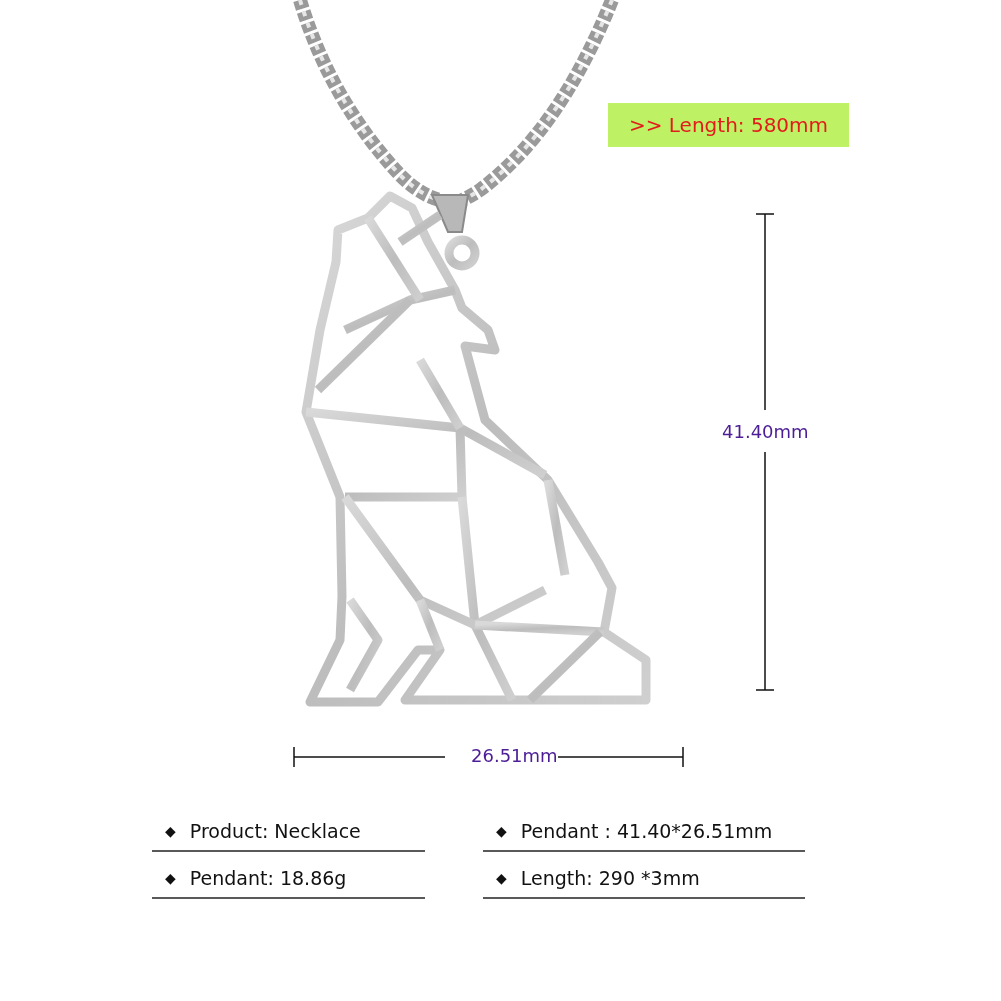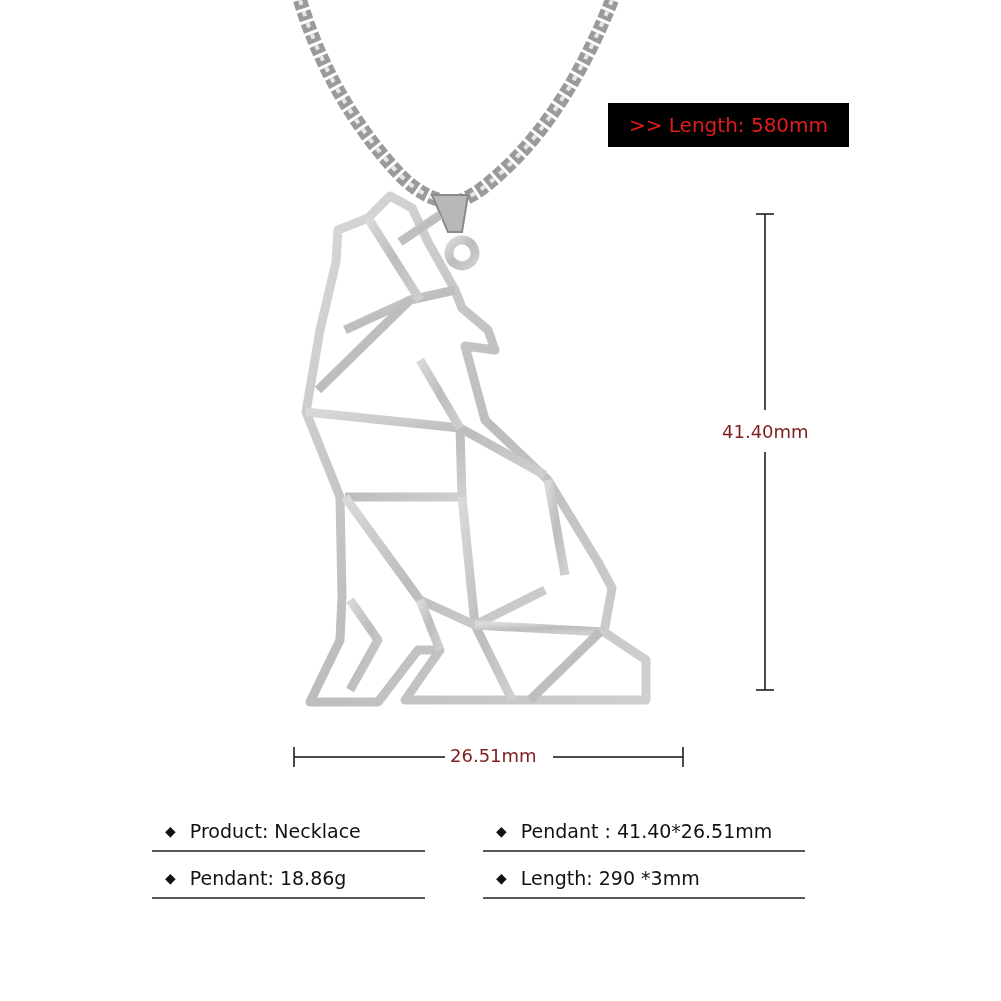--- a/index.html
+++ b/index.html
@@ -1,23 +1,23 @@
 <!DOCTYPE html>
 <html><head>
 <meta charset="utf-8">
 <style>
   html, body { margin:0; padding:0; background:#ffffff; }
   body { width:1001px; height:1001px; position:relative; overflow:hidden;
          font-family:"DejaVu Sans", sans-serif; color:#111; }
   .abs { position:absolute; }
-  #length-badge { left:608px; top:103px; width:241px; height:44px; background:#000000;
+  #length-badge { left:608px; top:103px; width:241px; height:44px; background:#bef264;
                   display:flex; align-items:center; justify-content:center;
                   color:#e21b1b; font-size:20px; }
   #product-svg { left:0; top:0; width:1001px; height:1001px; }
-  .dim-label { font-size:18px; color:#7f1d1d; background:#fff; }
+  .dim-label { font-size:18px; color:#4c1d95; background:#fff; }
   .spec { font-size:19px; display:flex; align-items:center; gap:14px; }
   .spec .diamond { font-size:14px; }
 </style>
 </head>
 <body>
 
 <svg id="product-svg" class="abs" viewBox="0 0 1001 1001">
   <defs>
     <linearGradient id="steel" x1="0" y1="0" x2="1" y2="1">
       <stop offset="0" stop-color="#d9d9d9"></stop>
@@ -76,21 +76,21 @@
     <line x1="152" y1="898" x2="425" y2="898"></line>
     <line x1="483" y1="898" x2="805" y2="898"></line>
   </g>
 </svg>
 
 <div id="length-badge" class="abs">
   <span>&gt;&gt; Length: 580mm</span>
 </div>
 
 <div class="abs dim-label" style="left:722px; top:421px;">41.40mm</div>
-<div class="abs dim-label" style="left:450px; top:745px;">26.51mm</div>
+<div class="abs dim-label" style="left:471px; top:745px;">26.51mm</div>
 
 <div class="abs spec" style="left:165px; top:820px;">
   <span class="diamond">◆</span>
   <span>Product: Necklace</span>
 </div>
 <div class="abs spec" style="left:496px; top:820px;">
   <span class="diamond">◆</span>
   <span>Pendant : 41.40*26.51mm</span>
 </div>
 <div class="abs spec" style="left:165px; top:867px;">

